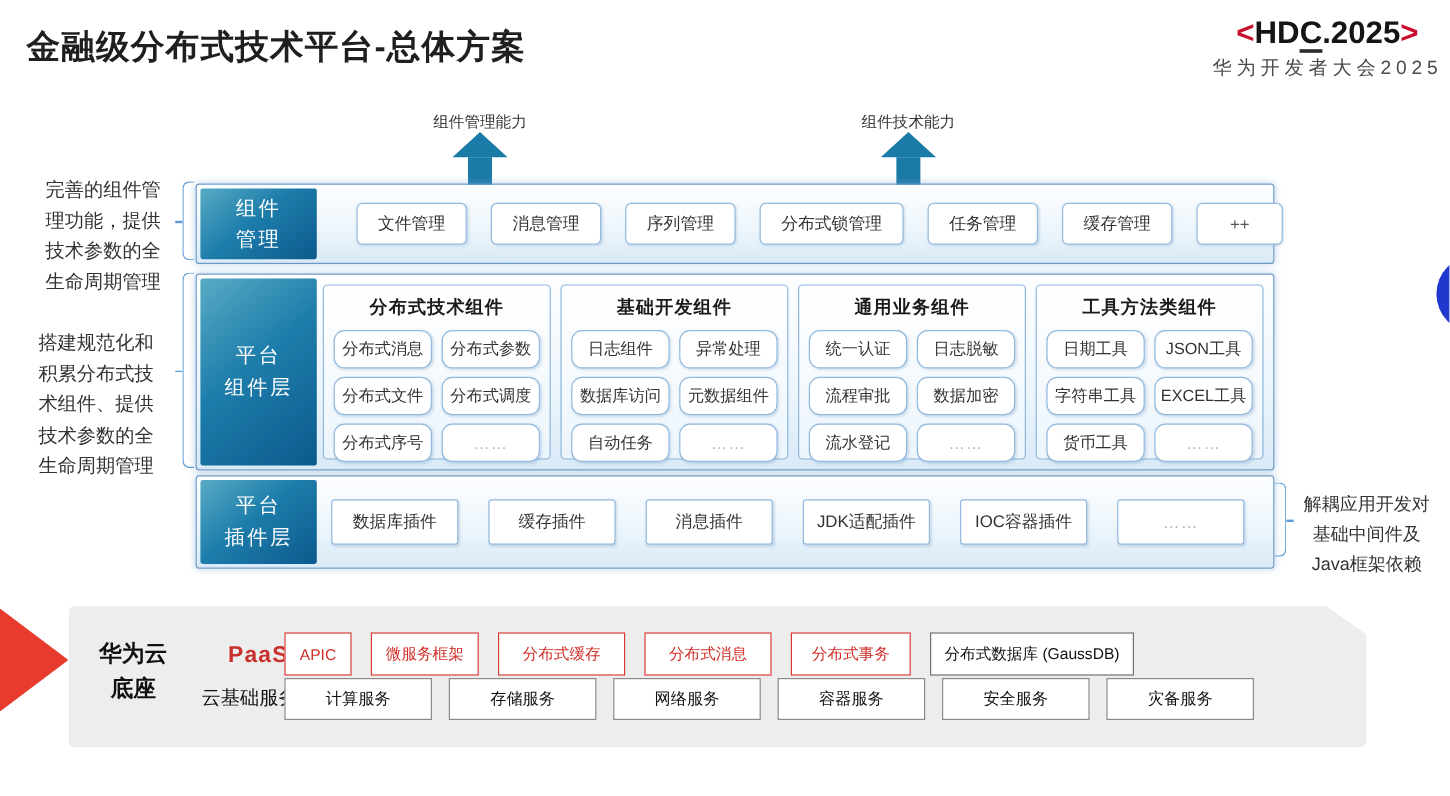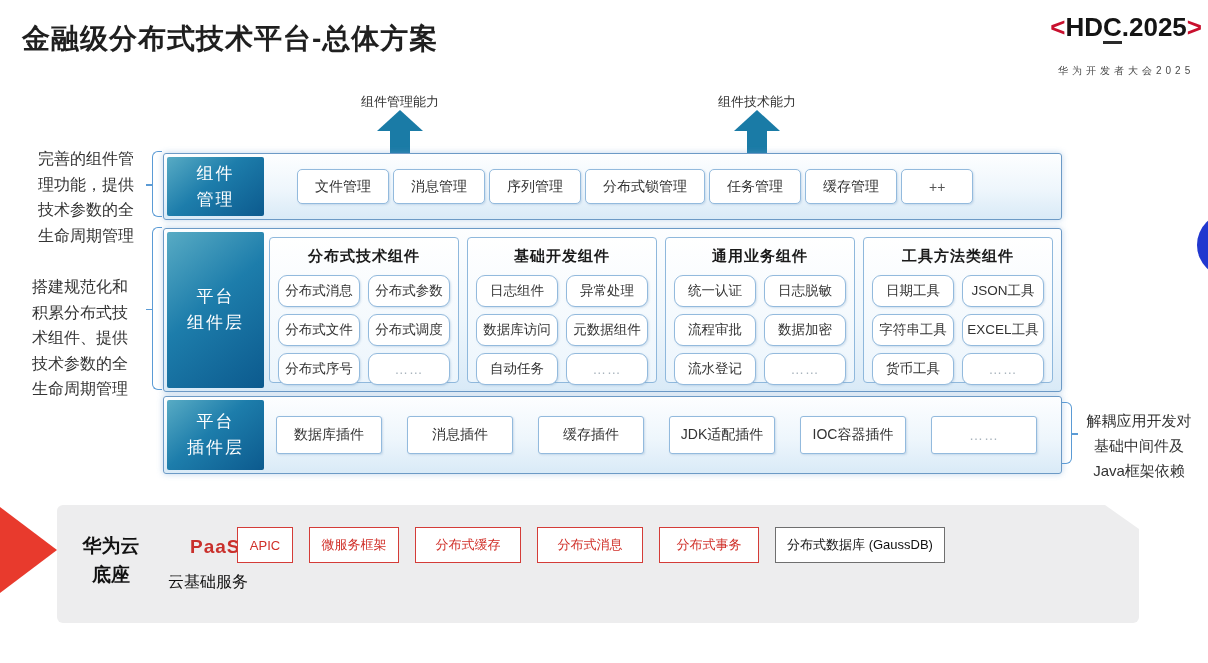--- a/index.html
+++ b/index.html
@@ -5,21 +5,21 @@
   html,body{margin:0;padding:0;background:#fff;}
   .canvas{position:relative;width:1208px;height:663px;background:#ffffff;overflow:hidden;
           font-family:Liberation Sans, sans-serif;color:#333;}
 
   
   .title{position:absolute;left:22px;top:20px;font-size:28px;font-weight:bold;color:#1f1f1f;letter-spacing:1px;}
   .logo{position:absolute;right:6px;top:12px;text-align:center;}
   .logo-main{font-size:26px;font-weight:bold;color:#151515;white-space:nowrap;}
   .lb{color:#c8102e;}
   .logo-c{display:inline-block;border-bottom:3px solid #2a2a2a;line-height:1.05;}
-  .logo-sub{font-size:10px;color:#4a4a4a;letter-spacing:4px;margin-top:20px;white-space:nowrap;text-align:center;}
+  .logo-sub{font-size:16px;color:#4a4a4a;letter-spacing:4px;margin-top:3px;white-space:nowrap;text-align:center;}
 
   
   .arrow-label{position:absolute;font-size:13px;color:#333;white-space:nowrap;}
   .up-arrow{position:absolute;width:46px;}
   .up-arrow .head{width:0;height:0;border-left:23px solid transparent;border-right:23px solid transparent;
                   border-bottom:21px solid #1a7ba6;}
   .up-arrow .stem{width:20px;height:28px;background:#1a7ba6;margin:0 auto;}
 
   
   .note{position:absolute;font-size:16px;color:#333;line-height:25.5px;width:100px;}
@@ -45,21 +45,21 @@
   .row1{top:153px;height:65px;}
   .row2{top:228px;height:162px;}
   .row3{top:396px;height:76px;}
   .row-label{position:absolute;left:3px;top:3px;bottom:3px;width:97px;
              background:linear-gradient(140deg,#58abc4 0%,#1d7dab 45%,#0c5a8e 100%);
              color:#fff;display:flex;flex-direction:column;align-items:center;justify-content:center;
              font-size:17px;letter-spacing:2px;line-height:26px;border-radius:2px;}
   .box{background:#fff;border:1.3px solid #93badd;border-radius:5px;color:#333;font-size:14px;
        display:flex;align-items:center;justify-content:center;white-space:nowrap;
        box-shadow:1px 1px 2px rgba(120,160,200,.3);}
-  .row1-items{position:absolute;left:133px;top:0;bottom:0;display:flex;align-items:center;gap:4px;text-align:right;}
+  .row1-items{position:absolute;left:133px;top:0;bottom:0;display:flex;align-items:center;gap:20px;text-align:right;}
   .row1-items .box{height:33px;padding:0 17px;}
   .box.plus{padding:0 27px;color:#555;}
   .muted{color:#a9b4bd;letter-spacing:1px;}
 
   .cols{position:absolute;left:105px;top:8px;bottom:8px;right:8px;display:flex;gap:8px;}
   .col{flex:1;background:linear-gradient(180deg,#ffffff,#ecf5fc);border:1.3px solid #8fb8dc;
        border-radius:4px;padding:9px 8px 20px;}
   .col-header{text-align:center;font-weight:bold;font-size:15px;color:#1a1a1a;margin-bottom:9px;letter-spacing:1px;}
   .col-grid{display:grid;grid-template-columns:1fr 1fr;gap:7px 8px;}
   .col-grid .box{height:30px;border-radius:9px;font-size:13.5px;padding:0 2px;}
@@ -193,22 +193,22 @@
     </div>
   </div>
 
   <div class="row row3">
     <div class="row-label">
       <span>平台</span>
       <span>插件层</span>
     </div>
     <div class="row3-items">
       <div class="box">数据库插件</div>
+      <div class="box">缓存插件</div>
       <div class="box">消息插件</div>
-      <div class="box">缓存插件</div>
       <div class="box">JDK适配插件</div>
       <div class="box">IOC容器插件</div>
       <div class="box muted">……</div>
     </div>
   </div>
 
   <div class="bracket-r"></div>
   <div class="right-note">解耦应用开发对基础中间件及Java框架依赖</div>
 
   <div class="red-arrow"></div>
@@ -220,17 +220,25 @@
     <div class="paas-label">PaaS</div>
     <div class="paas-row">
       <div class="rbox w-apic">APIC</div>
       <div class="rbox w-s">微服务框架</div>
       <div class="rbox w-m">分布式缓存</div>
       <div class="rbox w-m">分布式消息</div>
       <div class="rbox w-e">分布式事务</div>
       <div class="rbox w-db">分布式数据库 (GaussDB)</div>
     </div>
     <div class="iaas-label">云基础服务</div>
+    <div class="iaas-row">
+      <div class="gbox">计算服务</div>
+      <div class="gbox">存储服务</div>
+      <div class="gbox">网络服务</div>
+      <div class="gbox">容器服务</div>
+      <div class="gbox">安全服务</div>
+      <div class="gbox">灾备服务</div>
+    </div>
   </div>
 
   <div class="blue-circle"></div>
 
 </div>
 
 </body></html>

